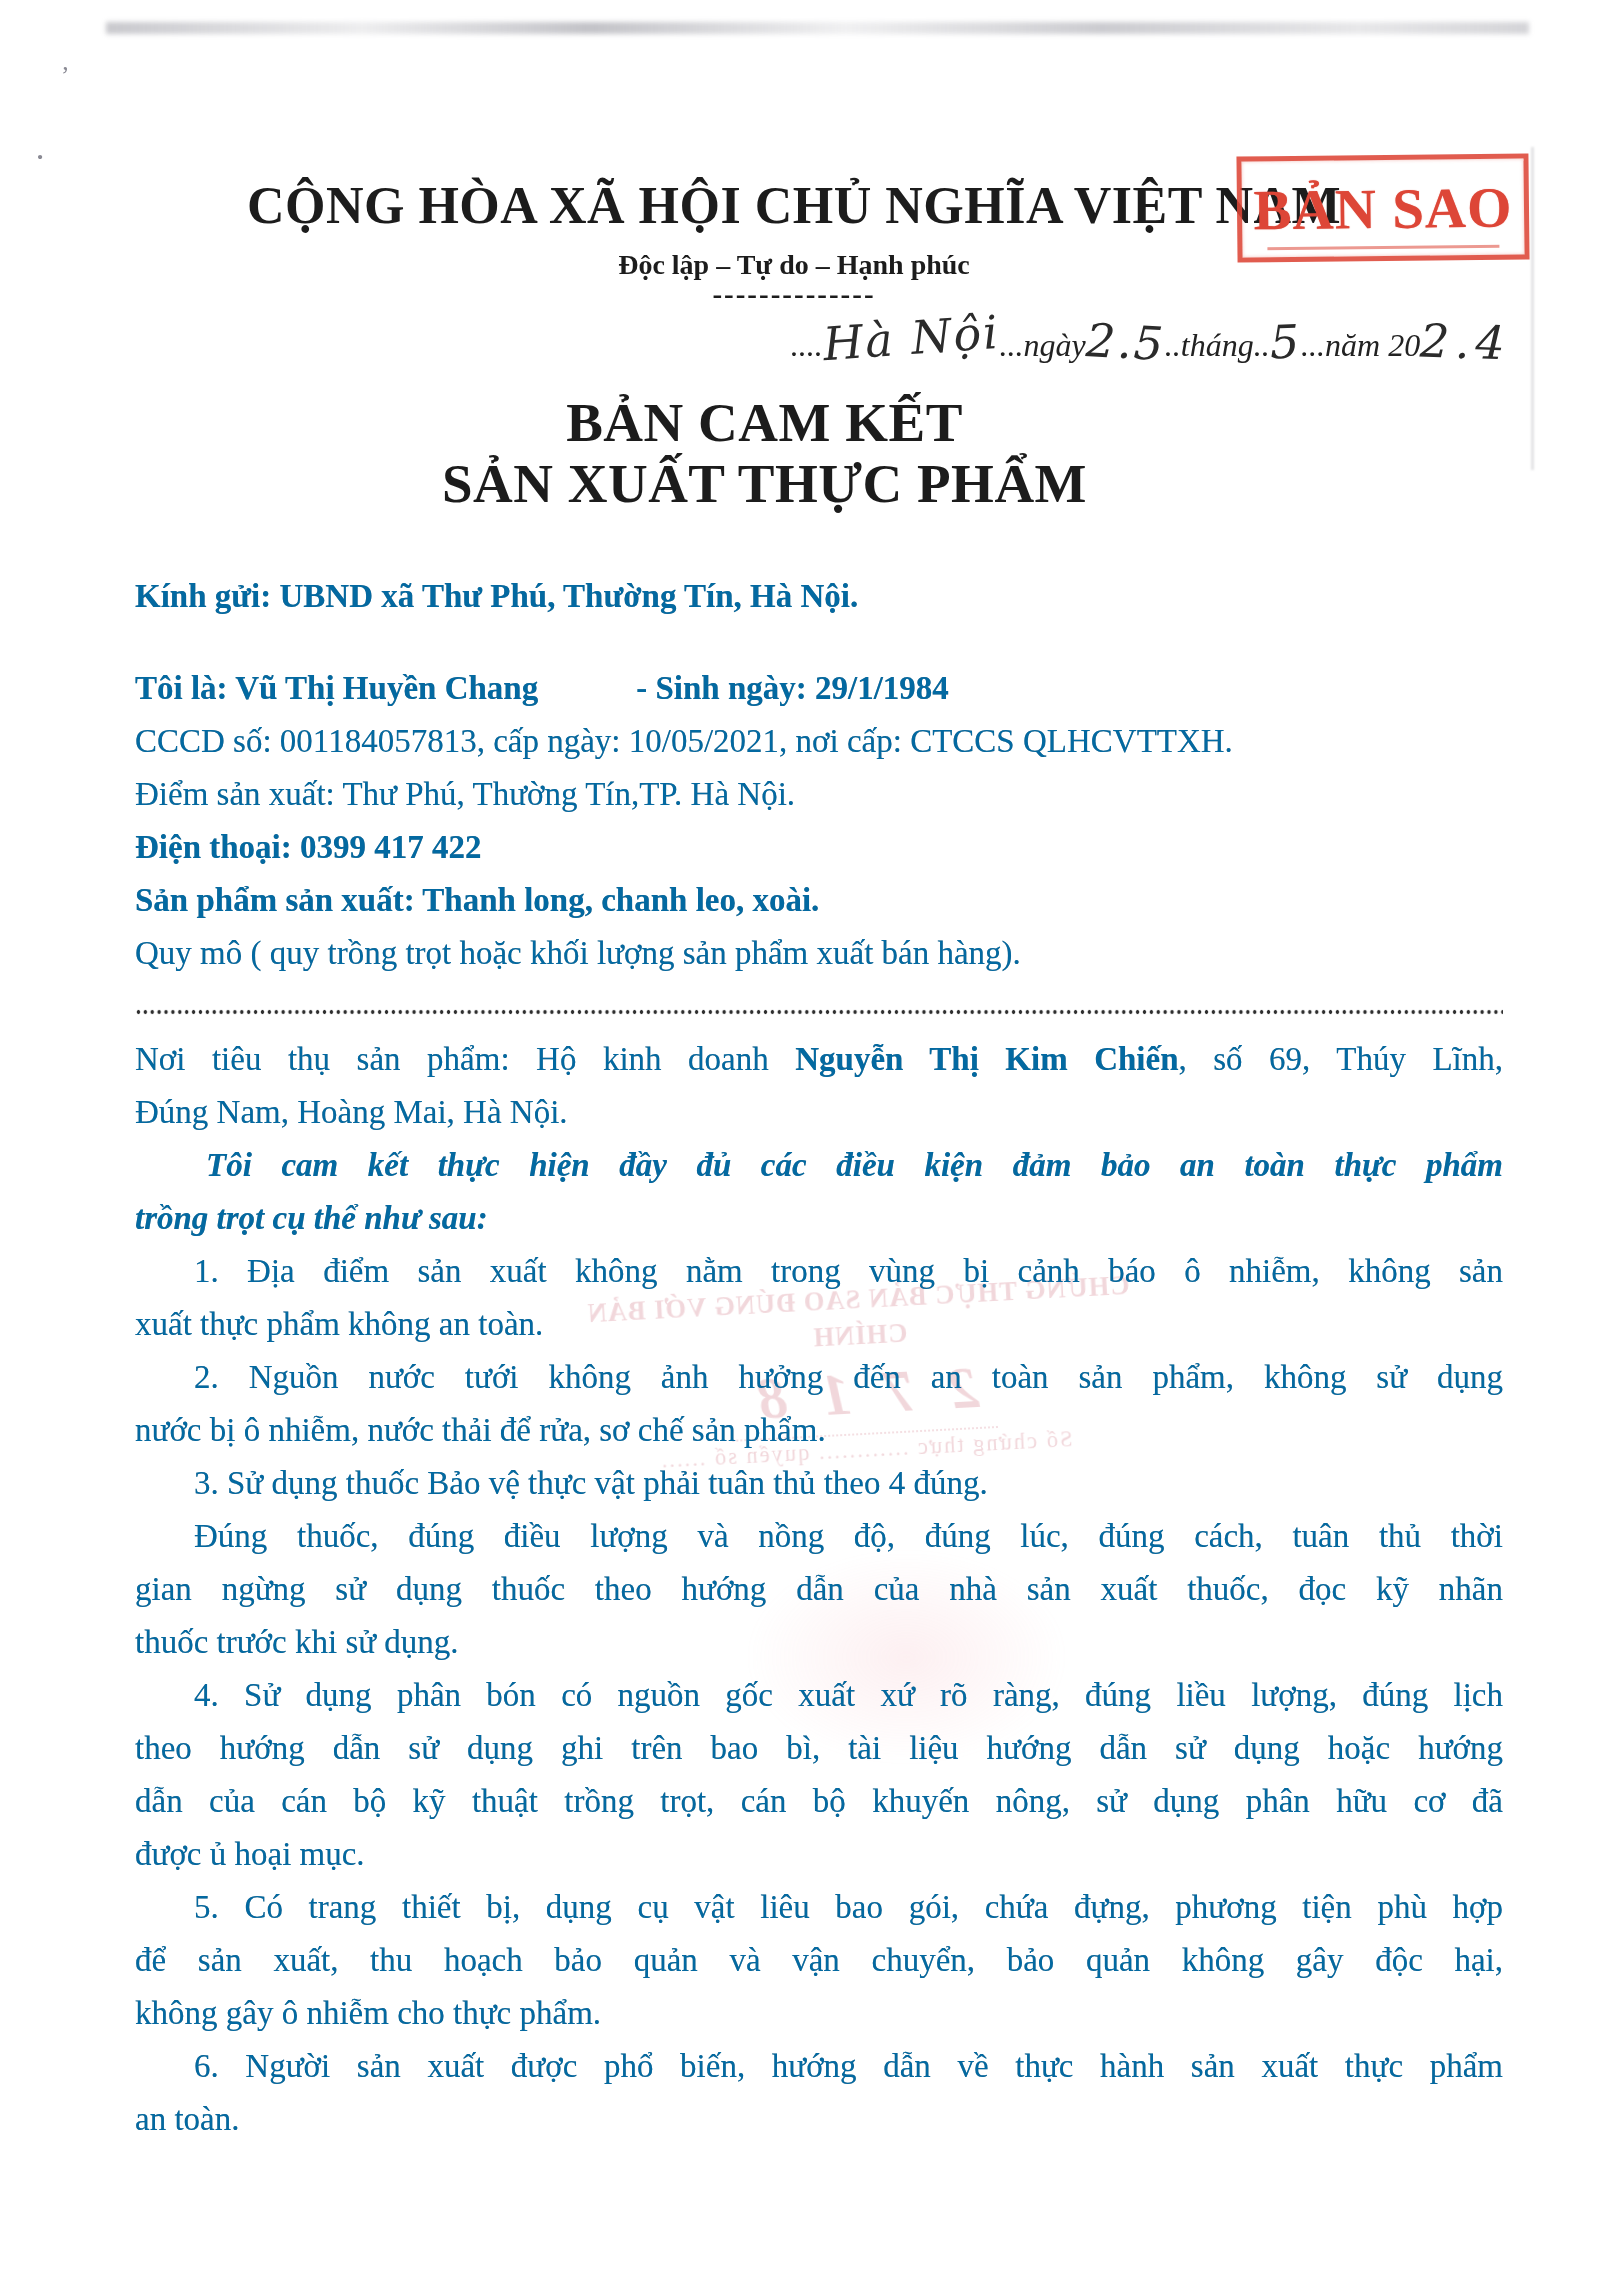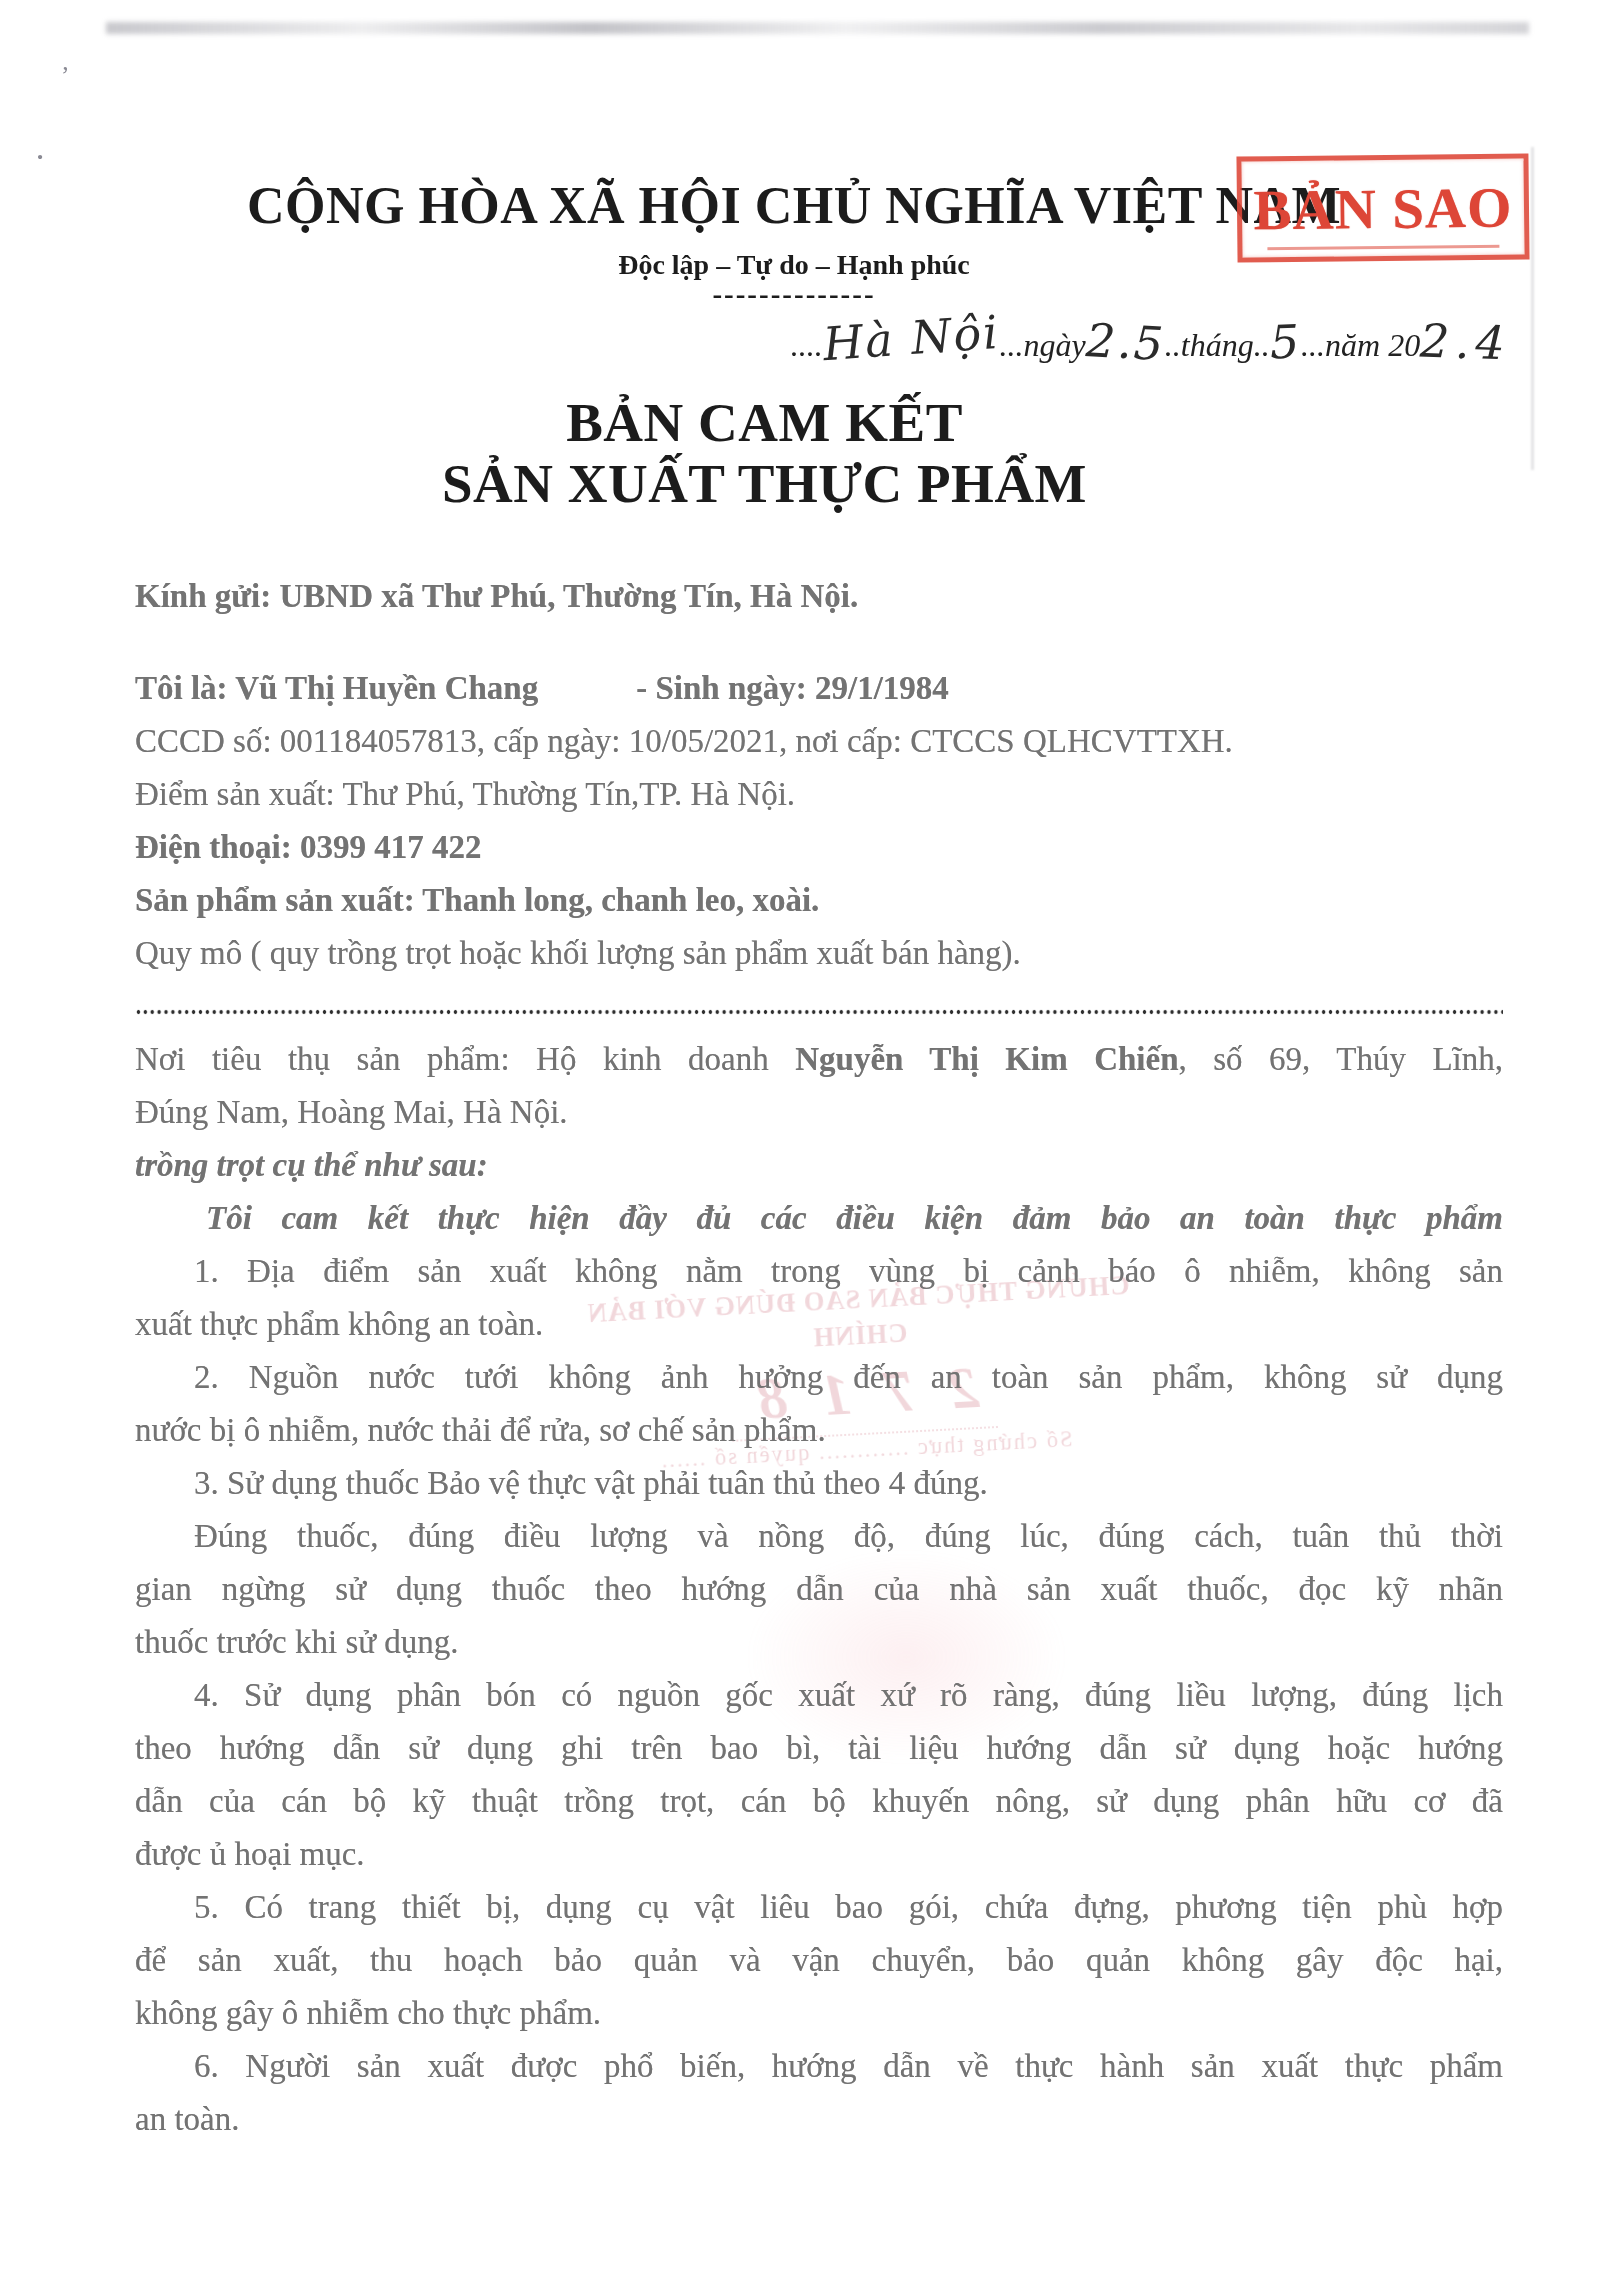--- a/index.html
+++ b/index.html
@@ -73,21 +73,21 @@
     color:#d68692;opacity:.32;text-align:center;line-height:1.35;
     filter:blur(0.6px);pointer-events:none;
   }
   .ghost-l1{font-size:26.5px;font-weight:700;letter-spacing:1px;}
   .ghost-num{font-size:59px;font-weight:700;font-style:italic;letter-spacing:9.8px;
     border-bottom:2.9px dotted rgba(214,134,146,.8);display:inline-block;padding:0 17.6px;}
   .ghost-l3{font-size:22.5px;letter-spacing:2px;}
   
   .body-block{
     position:absolute;left:135px;top:570px;width:1368px;
-    font-size:33px;line-height:53px;color:#737373;
+    font-size:33px;line-height:53px;color:#0369a1;
     text-shadow:0 0 0.4px rgba(0,0,0,.35);
   }
   .body-block p{margin:0;}
   .b{font-weight:700;}
   .bi{font-weight:700;font-style:italic;}
   .ind{text-indent:59px;}
   .ind2{text-indent:71px;}
   .jl{text-align:justify;text-align-last:justify;}
   .gap-after{margin-bottom:39px !important;}
   .sinh-ngay{margin-left:98px;}
@@ -143,22 +143,22 @@
     <p class="b">Sản phẩm sản xuất: Thanh long, chanh leo, xoài.</p>
     <p>Quy mô ( quy trồng trọt hoặc khối lượng sản phẩm xuất bán hàng).</p>
 
     <div class="dotrow">
       <div class="dots-fill"></div>
     </div>
 
     <p class="jl"><span>Nơi tiêu thụ sản phẩm: Hộ kinh doanh </span><span class="b">Nguyễn Thị Kim Chiến</span><span>, số 69, Thúy Lĩnh,</span></p>
     <p>Đúng Nam, Hoàng Mai, Hà Nội.</p>
 
+    <p class="bi ind2 jl">Tôi cam kết thực hiện đầy đủ các điều kiện đảm bảo an toàn thực phẩm</p>
     <p class="bi">trồng trọt cụ thể như sau:</p>
-    <p class="bi ind2 jl">Tôi cam kết thực hiện đầy đủ các điều kiện đảm bảo an toàn thực phẩm</p>
 
     <p class="ind jl">1.  Địa điểm sản xuất không nằm trong vùng bị cảnh báo ô nhiễm, không sản</p>
     <p>xuất thực phẩm không an toàn.</p>
     <p class="ind jl">2.  Nguồn nước tưới không ảnh hưởng đến an toàn sản phẩm, không sử dụng</p>
     <p>nước bị ô nhiễm, nước thải để rửa, sơ chế sản phẩm.</p>
     <p class="ind">3.  Sử dụng thuốc Bảo vệ thực vật phải tuân thủ theo 4 đúng.</p>
     <p class="ind jl">Đúng thuốc, đúng điều lượng và nồng độ, đúng lúc, đúng cách, tuân thủ thời</p>
     <p class="jl">gian ngừng sử dụng thuốc theo hướng dẫn của nhà sản xuất thuốc, đọc kỹ nhãn</p>
     <p>thuốc trước khi sử dụng.</p>
     <p class="ind jl">4.  Sử dụng phân bón có nguồn gốc xuất xứ rõ ràng, đúng liều lượng, đúng lịch</p>

